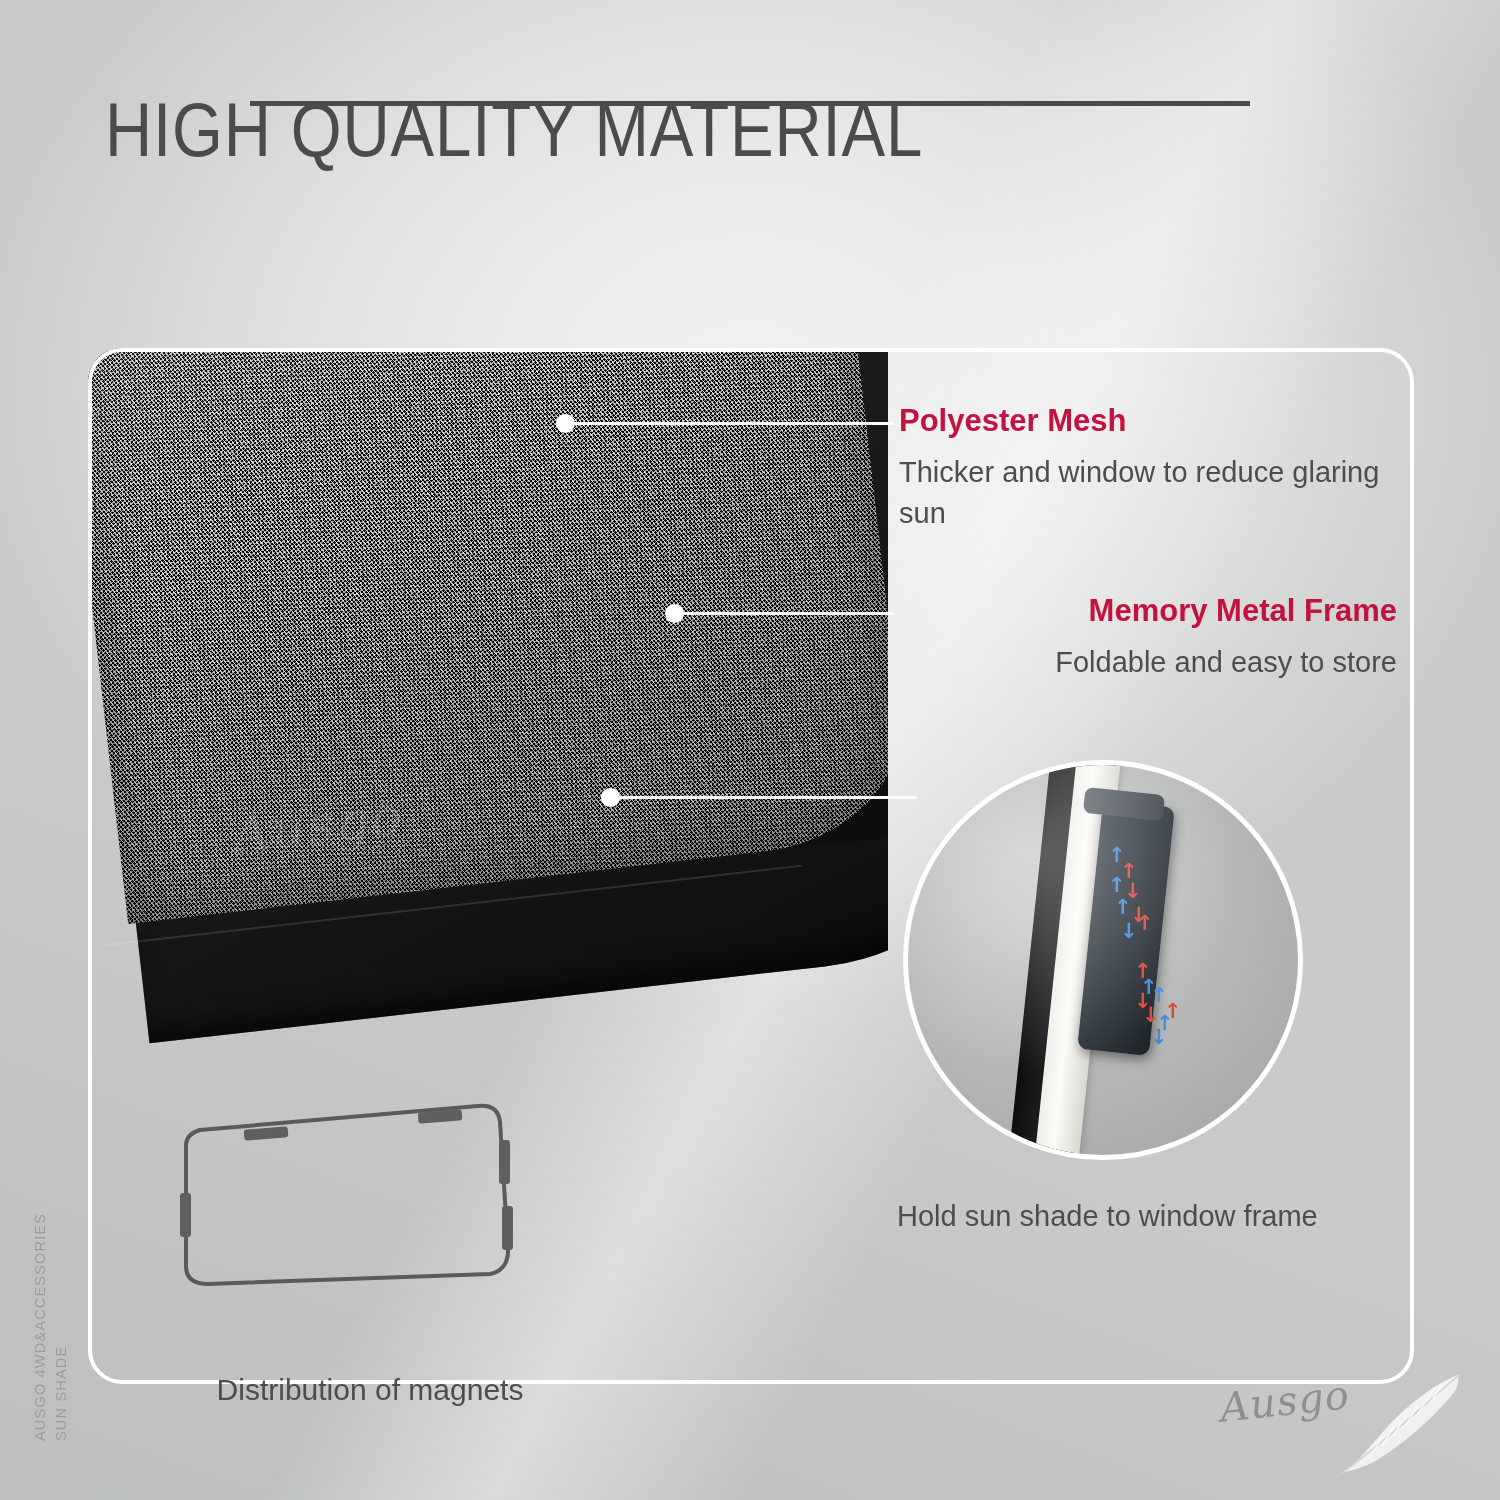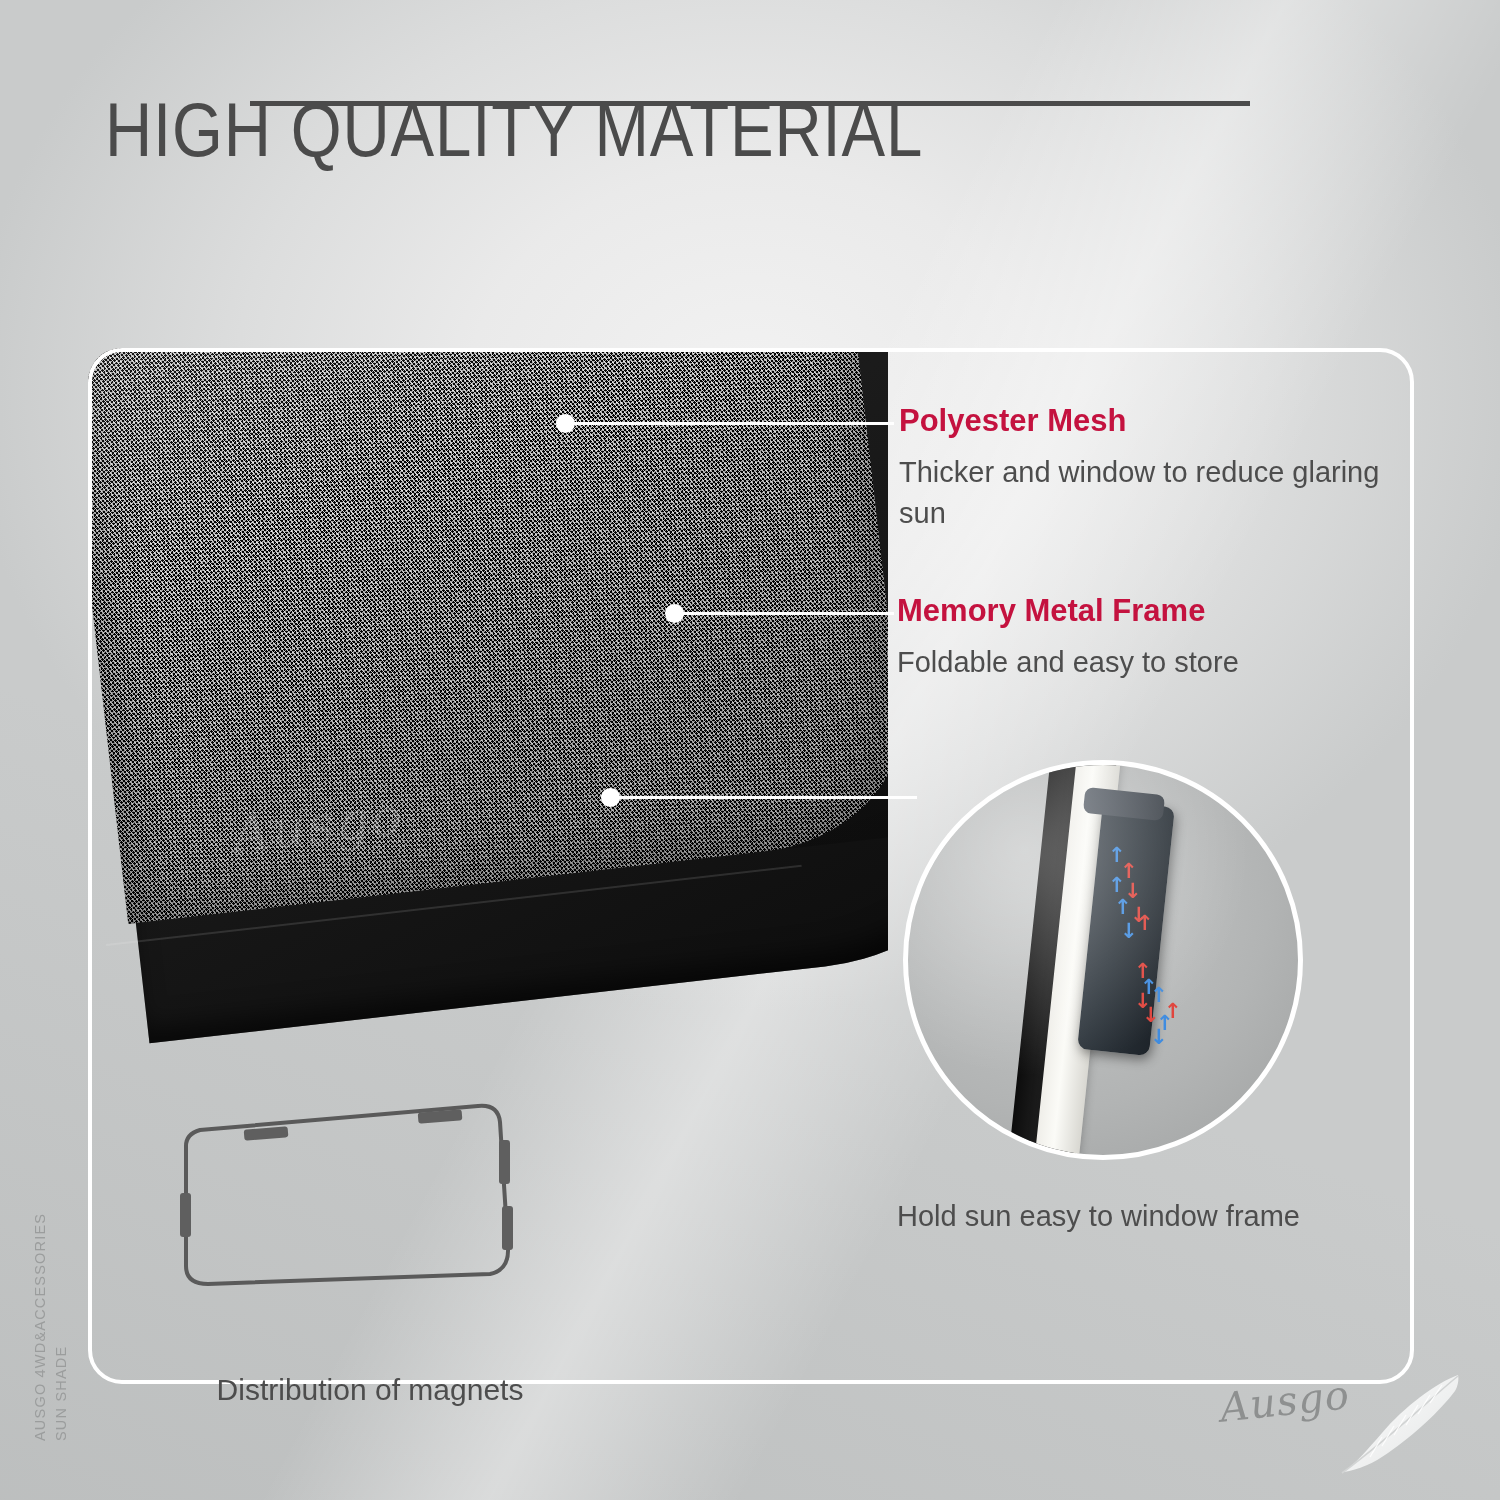--- a/index.html
+++ b/index.html
@@ -325,21 +325,21 @@
 <div class="leader" style="left:681px; top:612px; width:213px;"></div>
 
 <div class="leader-dot" style="left:601px; top:788px;"></div>
 <div class="leader" style="left:617px; top:796px; width:300px;"></div>
 
 <div class="callout" style="left:868px; top:404px;margin-left:31px;">
   <h3>Polyester Mesh</h3>
   <p>Thicker and window to reduce glaring sun</p>
 </div>
 
-<div class="callout" style="left:897px; top:594px;">
+<div class="callout" style="left:897px; top:594px;text-align:right;">
   <h3>Memory Metal Frame</h3>
   <p>Foldable and easy to store</p>
 </div>
 
 <div class="inset-circle">
   <div class="frame-black"></div>
   <div class="frame-white"></div>
   <div class="magnet-block"></div>
   <div class="magnet-cap"></div>
 
@@ -358,21 +358,21 @@
   <span class="arrow blue" style="left:242px; top:220px;">↑</span>
   <span class="arrow red" style="left:234px; top:240px;">↓</span>
   <span class="arrow blue" style="left:248px; top:248px;">↑</span>
   <span class="arrow blue" style="left:242px; top:262px;">↓</span>
   <span class="arrow red" style="left:256px; top:236px;">↑</span>
 
   <div class="glare"></div>
 </div>
 
 <div class="callout" style="left:897px; top:1196px;">
-  <p>Hold sun easy to window frame</p>
+  <p>Hold sun shade to window frame</p>
 </div>
 
 <div class="magnet-diagram">
   <svg width="360" height="200" viewBox="0 0 360 200">
     <path d="M 18 48
              Q 18 36 32 32
              L 310 8
              Q 330 6 332 24
              L 340 150
              Q 341 172 322 176

